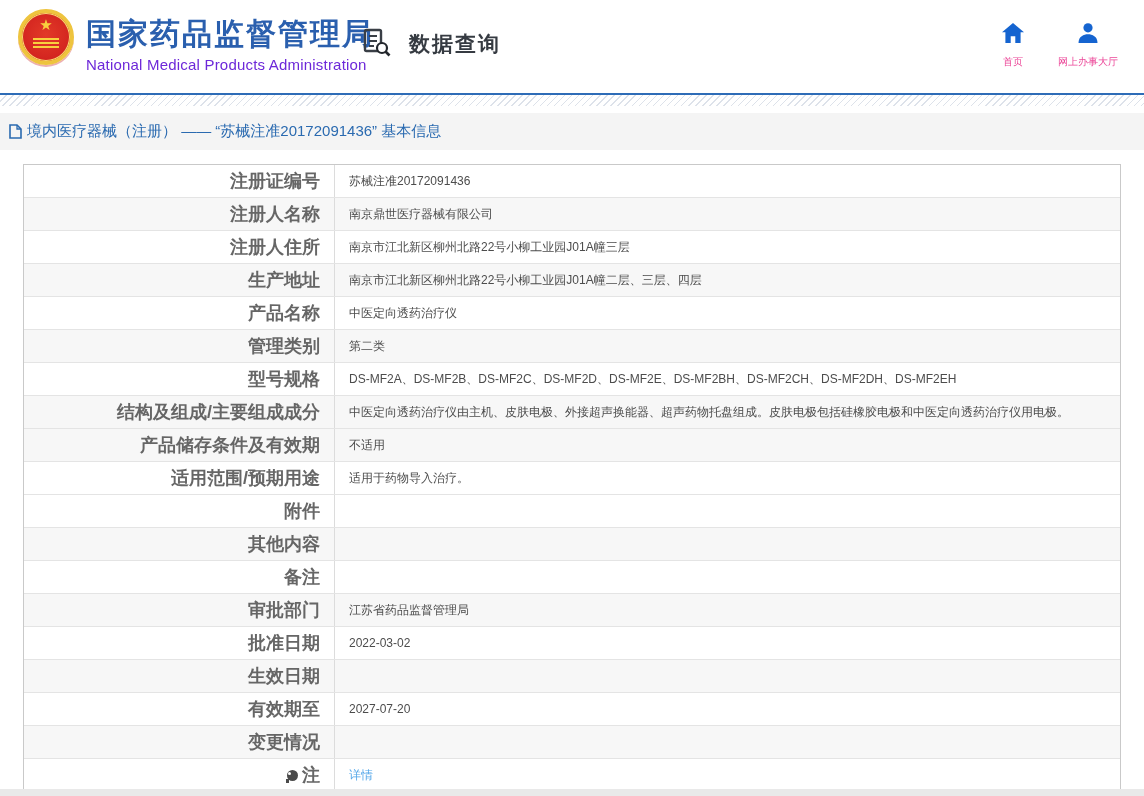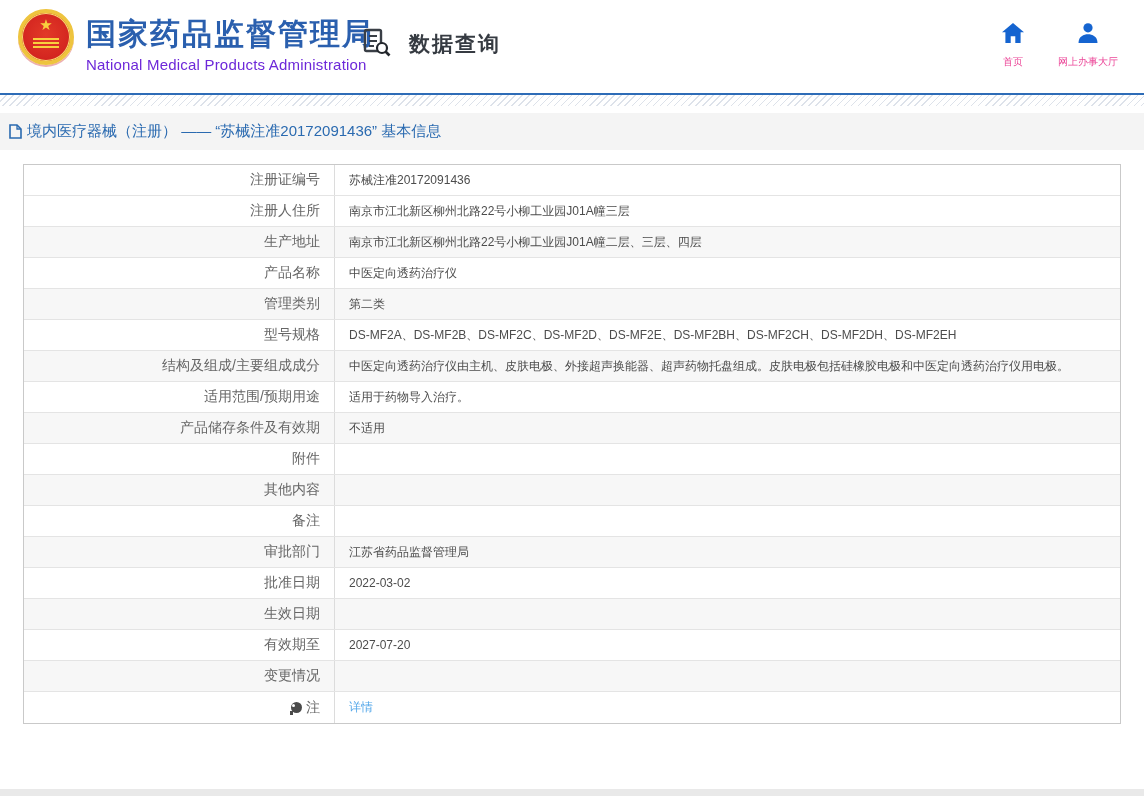--- a/index.html
+++ b/index.html
@@ -42,21 +42,21 @@
   .breadcrumb { display:flex; align-items:center; gap:5px; color:#2a6ab0; font-size:15px; }
 
   
   .info-table { position:absolute; left:23px; top:164px; width:1098px;
                 border:1px solid #c9c9c9; background:#fff; }
   .t-row { display:flex; border-bottom:1px solid #e4e4e4; min-height:31px; background:#fff; }
   .t-row:last-child { border-bottom:none; }
   .t-row.alt { background:#f7f7f7; }
   .t-label { width:311px; flex-shrink:0; border-right:1px solid #dcdcdc;
              display:flex; align-items:center; justify-content:flex-end; gap:4px;
-             padding:4px 14px 4px 6px; color:#666; font-size:14px; }
+             padding:4px 14px 4px 6px; color:#666; font-size:18px;font-weight:bold; }
   .t-value { flex:1; display:flex; align-items:center;
              padding:4px 12px 4px 14px; color:#4c4c4c; font-size:12px; line-height:21px; }
   .detail-link { color:#54a7e9; text-decoration:none; cursor:pointer; }
   .note-icon { width:11px; height:11px; border-radius:50%; background:#4a4a4a; position:relative; flex-shrink:0; }
   .note-icon::before { content:""; position:absolute; left:1px; top:2px; width:3px; height:3px;
                        border-radius:50%; background:#fff; }
   .note-icon::after { content:""; position:absolute; left:-1px; bottom:-2px; width:3px; height:4px; background:#4a4a4a; }
 
   .bottom-strip { position:absolute; left:0; bottom:0; width:100%; height:7px; background:#e9e9e9; }
 </style>
@@ -120,20 +120,24 @@
     </span>
     <span>境内医疗器械（注册） —— “苏械注准20172091436” 基本信息</span>
   </div>
 </div>
 
 <div class="info-table">
   <div class="t-row">
     <div class="t-label">注册证编号</div>
     <div class="t-value">苏械注准20172091436</div>
   </div>
+  <div class="t-row alt">
+    <div class="t-label">注册人名称</div>
+    <div class="t-value">南京鼎世医疗器械有限公司</div>
+  </div>
   <div class="t-row">
     <div class="t-label">注册人住所</div>
     <div class="t-value">南京市江北新区柳州北路22号小柳工业园J01A幢三层</div>
   </div>
   <div class="t-row alt">
     <div class="t-label">生产地址</div>
     <div class="t-value">南京市江北新区柳州北路22号小柳工业园J01A幢二层、三层、四层</div>
   </div>
   <div class="t-row">
     <div class="t-label">产品名称</div>
@@ -144,27 +148,27 @@
     <div class="t-value">第二类</div>
   </div>
   <div class="t-row">
     <div class="t-label">型号规格</div>
     <div class="t-value">DS-MF2A、DS-MF2B、DS-MF2C、DS-MF2D、DS-MF2E、DS-MF2BH、DS-MF2CH、DS-MF2DH、DS-MF2EH</div>
   </div>
   <div class="t-row alt">
     <div class="t-label">结构及组成/主要组成成分</div>
     <div class="t-value">中医定向透药治疗仪由主机、皮肤电极、外接超声换能器、超声药物托盘组成。皮肤电极包括硅橡胶电极和中医定向透药治疗仪用电极。</div>
   </div>
+  <div class="t-row alt">
+    <div class="t-label">产品储存条件及有效期</div>
+    <div class="t-value">不适用</div>
+  </div>
   <div class="t-row">
     <div class="t-label">适用范围/预期用途</div>
     <div class="t-value">适用于药物导入治疗。</div>
-  </div>
-  <div class="t-row alt">
-    <div class="t-label">产品储存条件及有效期</div>
-    <div class="t-value">不适用</div>
   </div>
   <div class="t-row">
     <div class="t-label">附件</div>
     <div class="t-value"></div>
   </div>
   <div class="t-row alt">
     <div class="t-label">其他内容</div>
     <div class="t-value"></div>
   </div>
   <div class="t-row">

